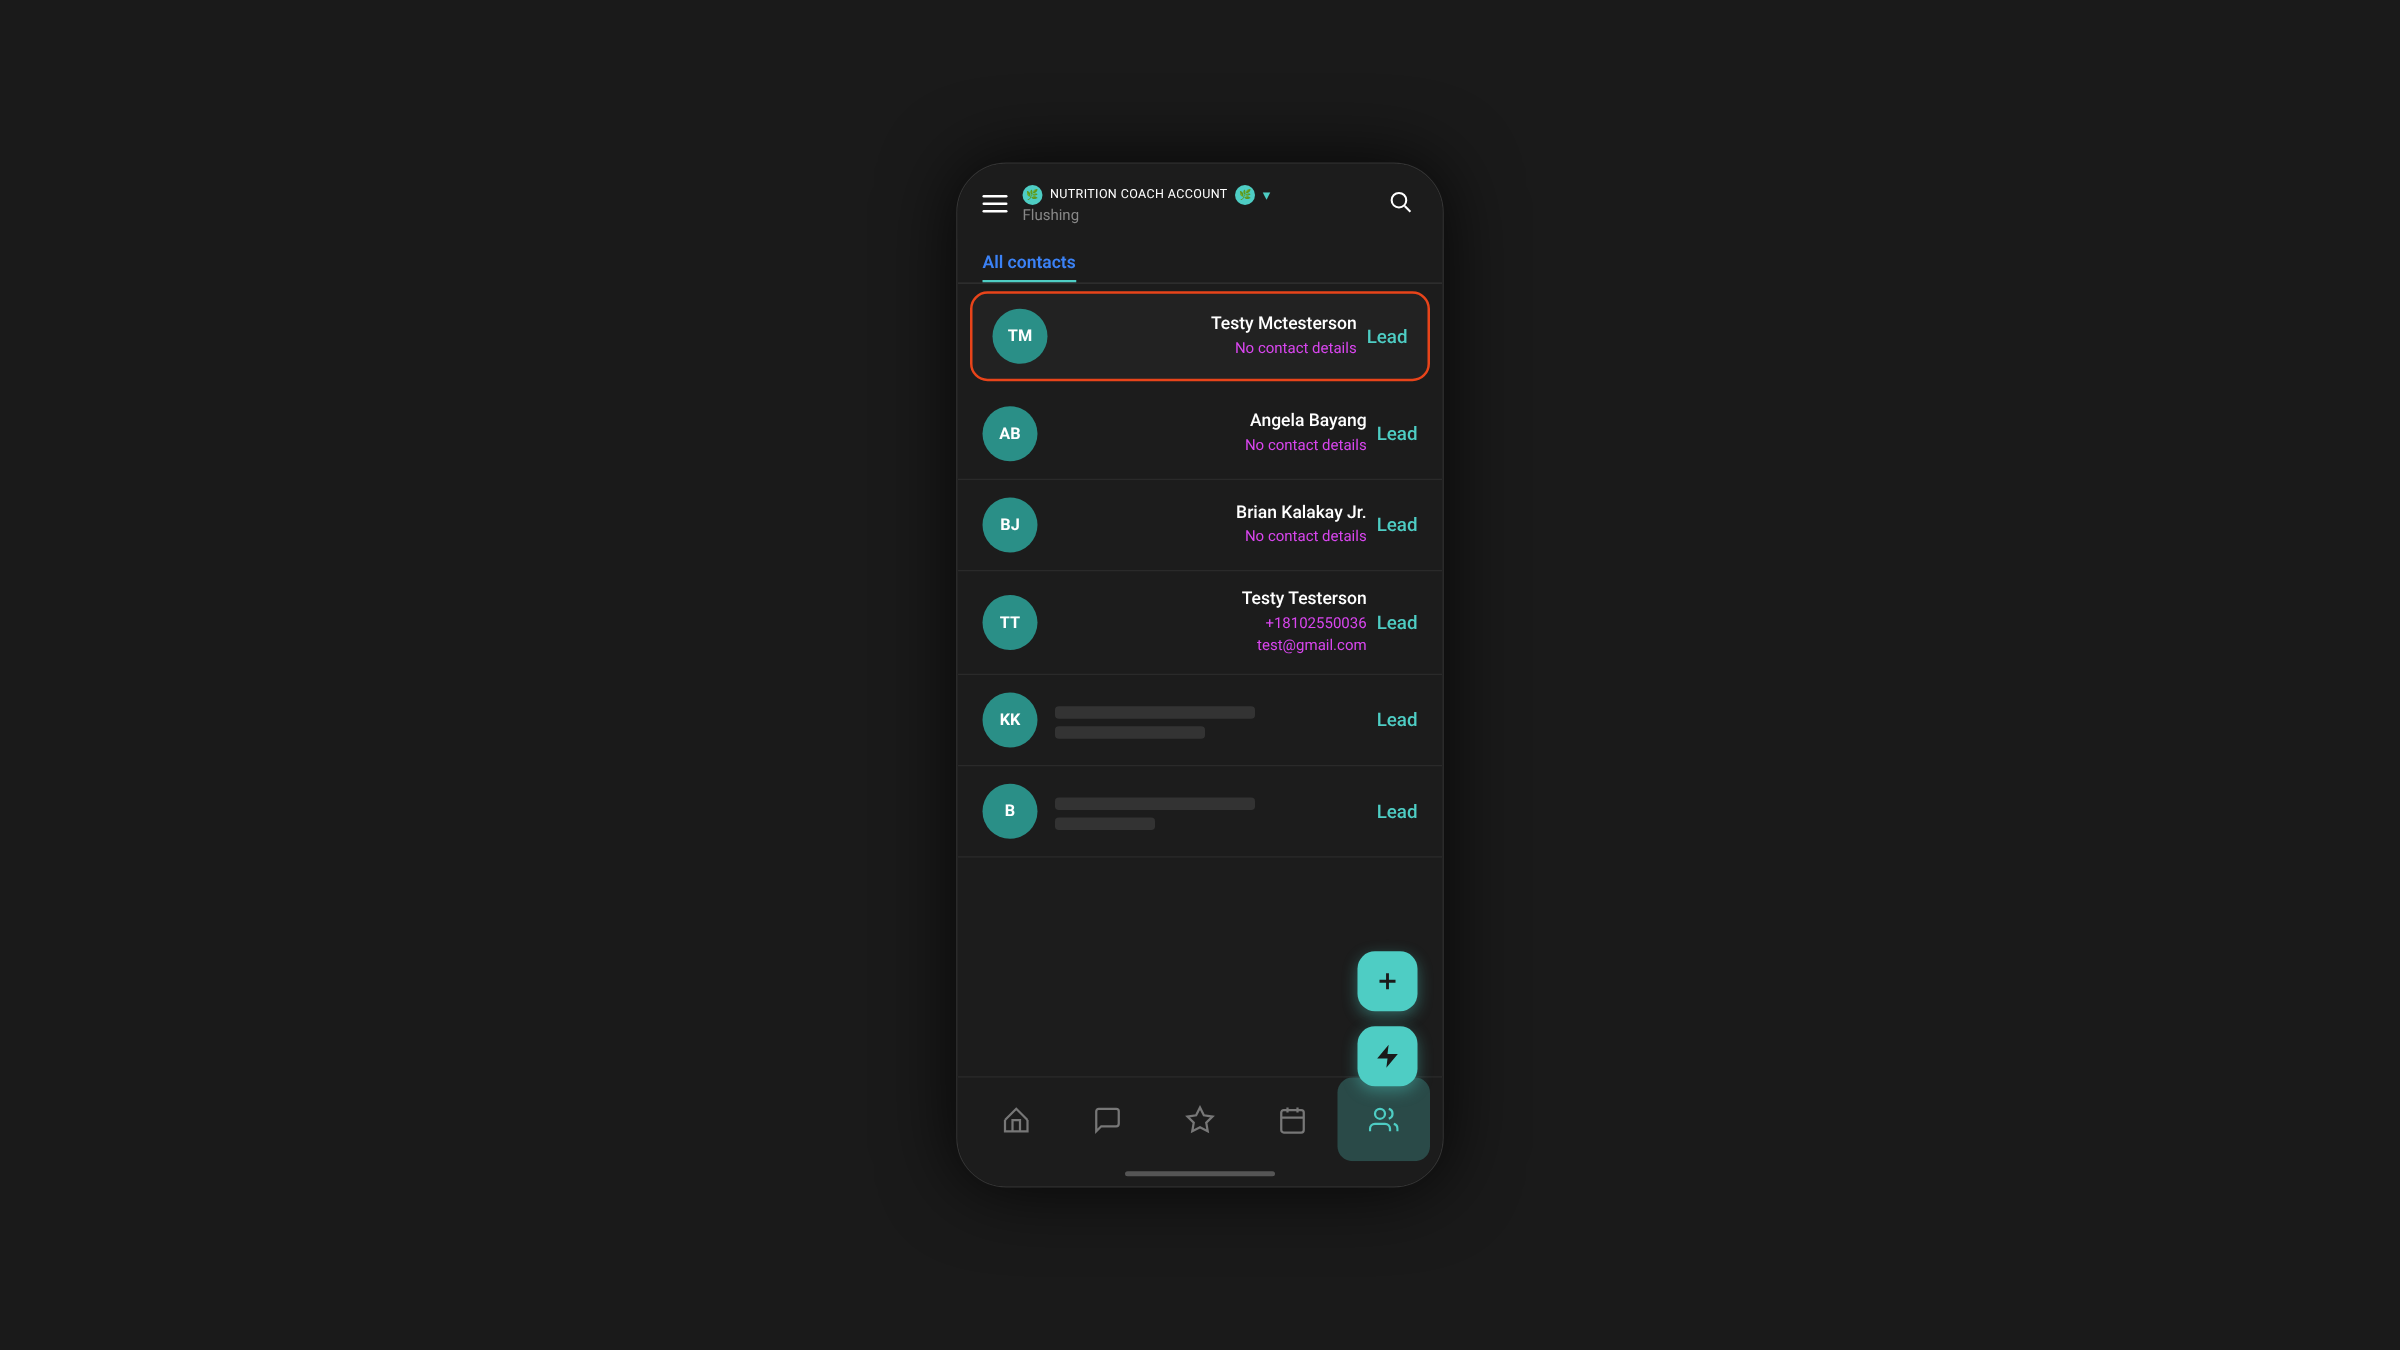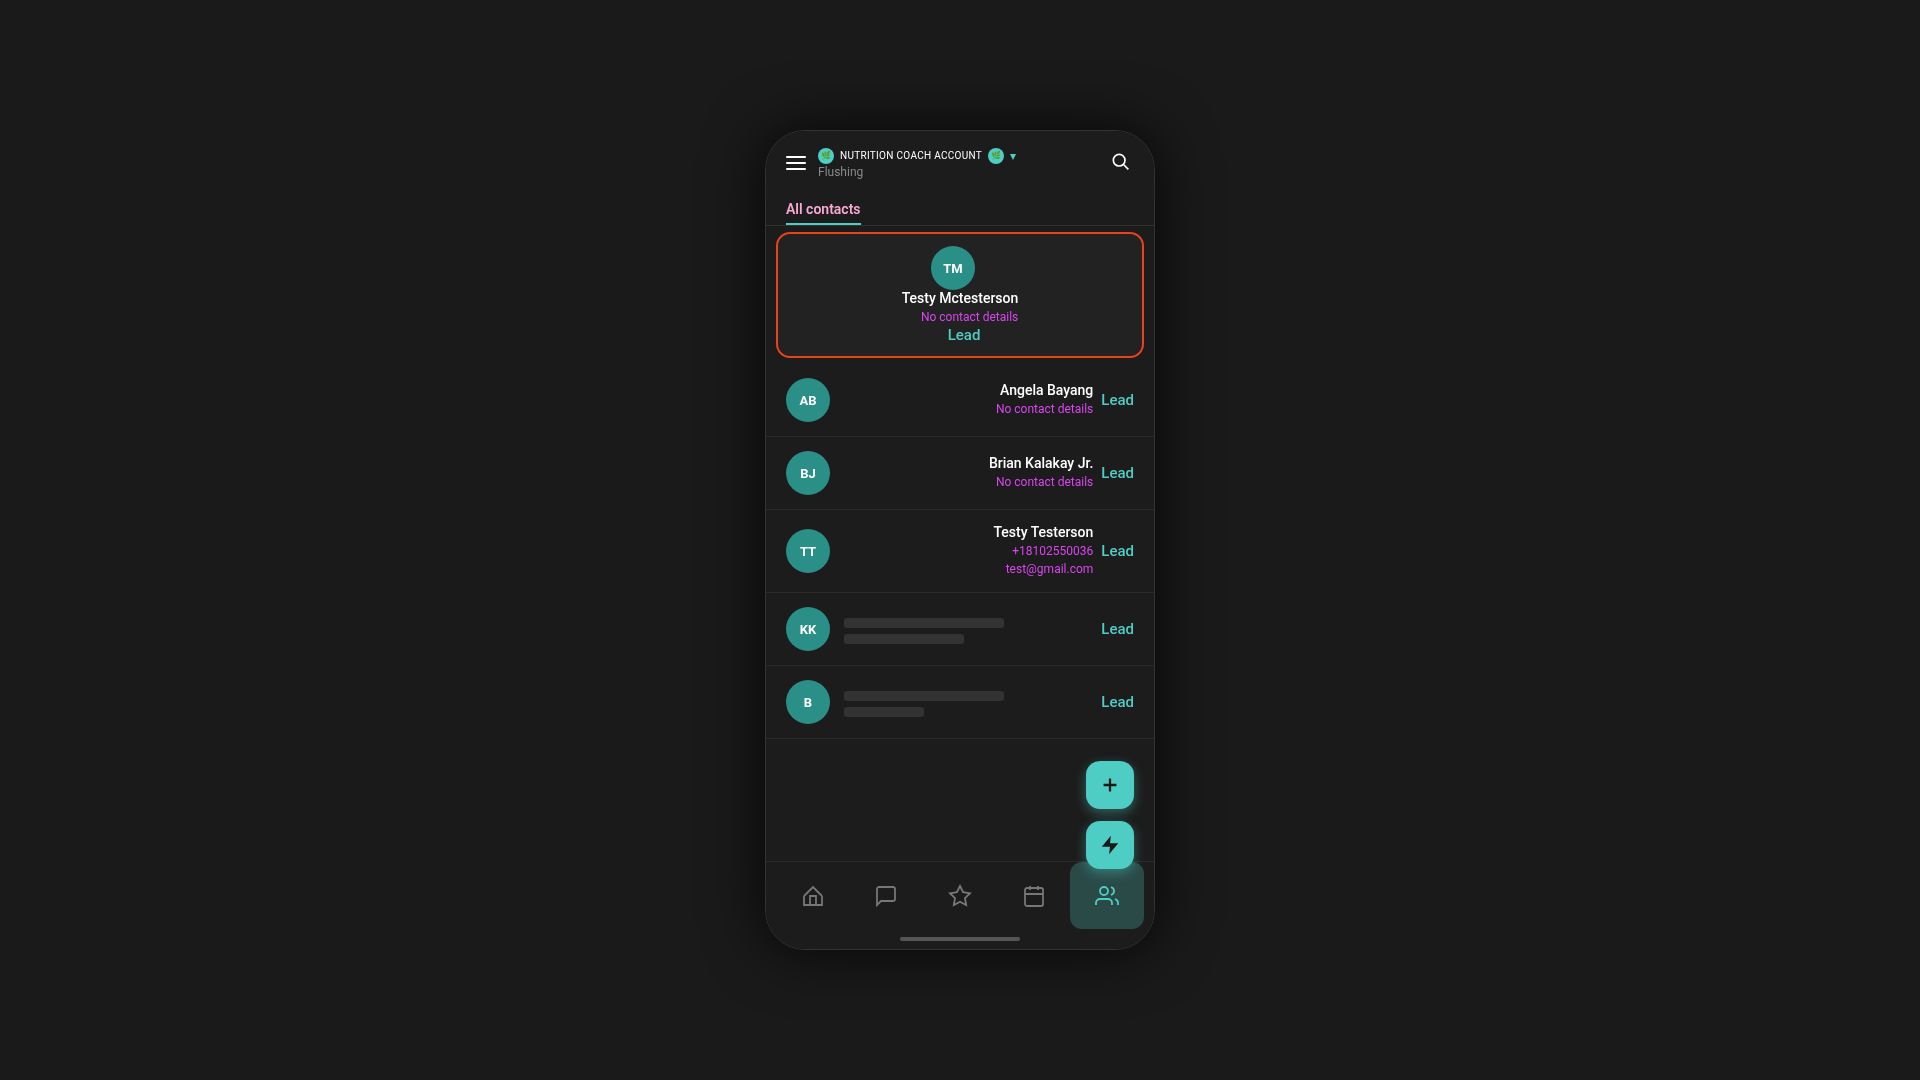--- a/index.html
+++ b/index.html
@@ -101,21 +101,21 @@
       stroke: #fff;
       fill: none;
     }
 
     
     .section-header {
       padding: 8px 20px 0;
       flex-shrink: 0;
     }
     .section-title {
-      color: #f9a8d4;
+      color: #3b82f6;
       font-size: 14px;
       font-weight: 600;
       padding-bottom: 6px;
       border-bottom: 2px solid #4ecdc4;
       display: inline-block;
     }
     .section-divider {
       height: 1px;
       background: #333;
       margin-top: 0;
@@ -136,21 +136,20 @@
       border-bottom: 1px solid #2a2a2a;
       cursor: pointer;
       position: relative;
     }
     .contact-row.highlighted {
       border: 2.5px solid #e8441a;
       border-radius: 14px;
       margin: 6px 10px;
       padding: 12px 16px;
       background: #222;
-      flex-direction: column;
     }
 
     .avatar {
       width: 44px;
       height: 44px;
       border-radius: 50%;
       background: #2a8f87;
       display: flex;
       align-items: center;
       justify-content: center;

